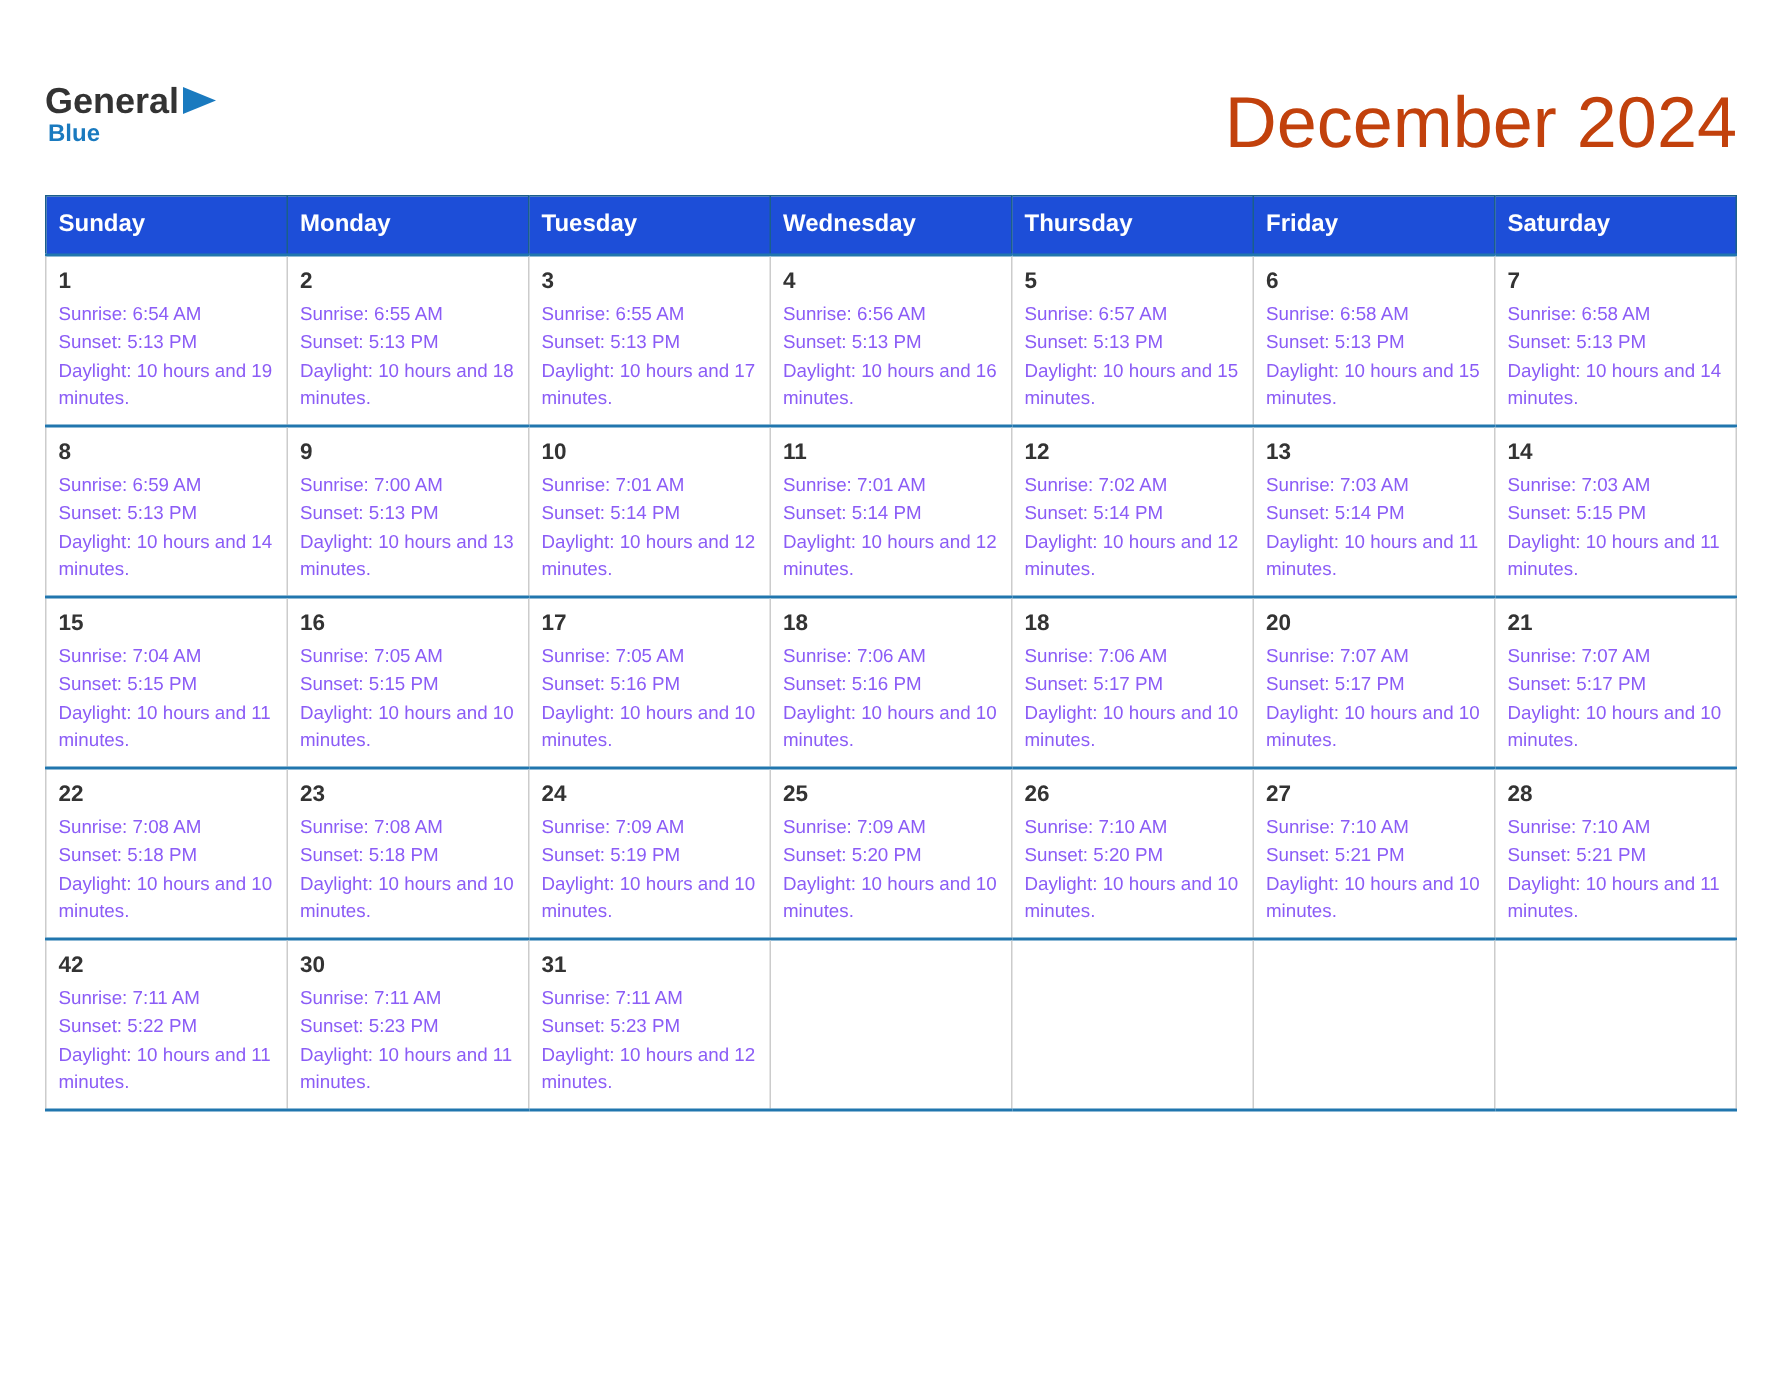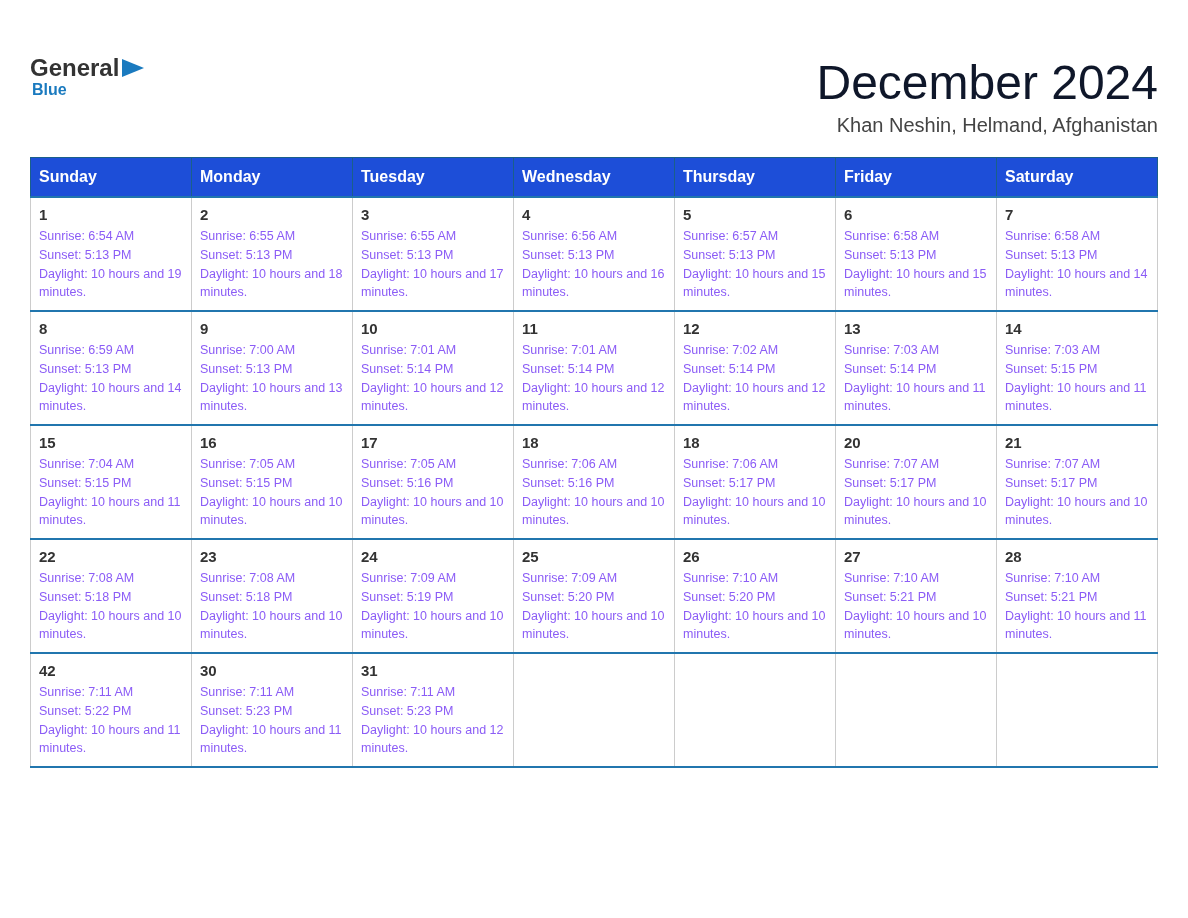--- a/index.html
+++ b/index.html
@@ -21,21 +21,21 @@
       display: flex;
       align-items: center;
       gap: 0;
     }
     .title-section {
       text-align: right;
     }
     .main-title {
       font-size: 48px;
       font-weight: normal;
-      color: #0f172a;
+      color: #c2410c;
     }
     .subtitle {
       font-size: 20px;
       color: #444;
       margin-top: 4px;
     }
     .calendar {
       width: 100%;
       border-collapse: collapse;
       border: 1px solid #aaa;
@@ -92,21 +92,20 @@
           <svg width="22" height="18" viewBox="0 0 22 18">
             <polygon points="0,0 22,9 0,18" fill="#1a7abf"></polygon>
           </svg>
         </div>
       </div>
       <span style="font-size:16px; font-weight:bold; color:#1a7abf; margin-left:2px;">Blue</span>
     </div>
   </div>
   <div class="title-section">
     <div class="main-title">December 2024</div>
-    <div class="subtitle">Khan Neshin, Helmand, Afghanistan</div>
   </div>
 </div>
 
 <table class="calendar">
   <thead>
     <tr>
     <th>Sunday</th>
         <th>Monday</th>
         <th>Tuesday</th>
         <th>Wednesday</th>

